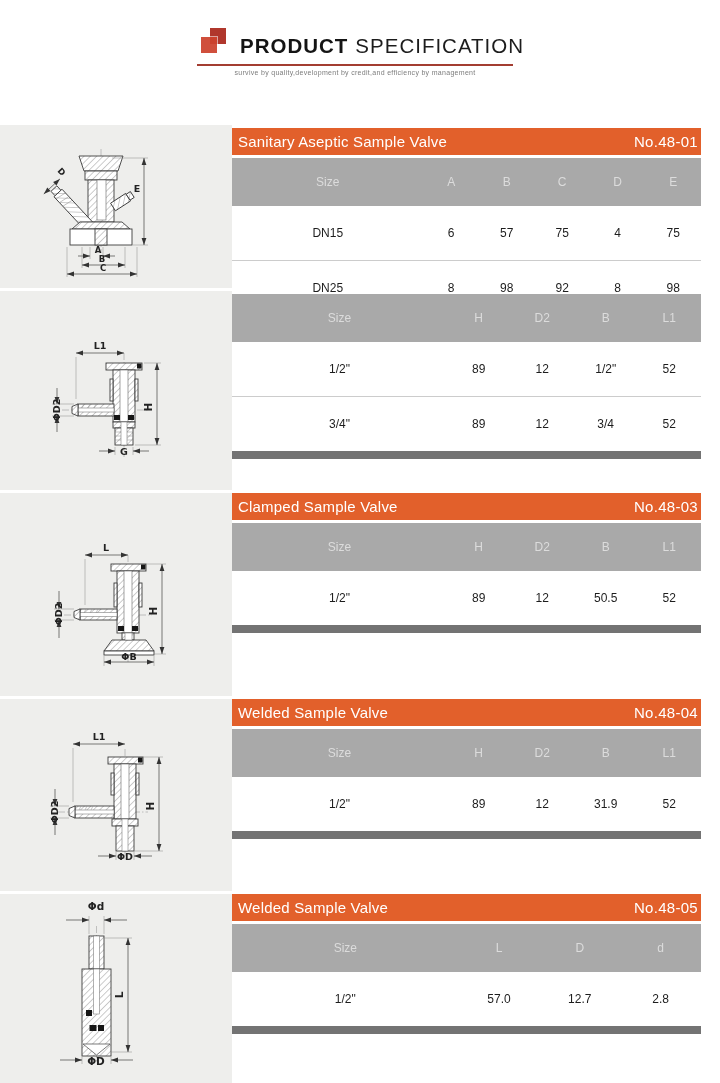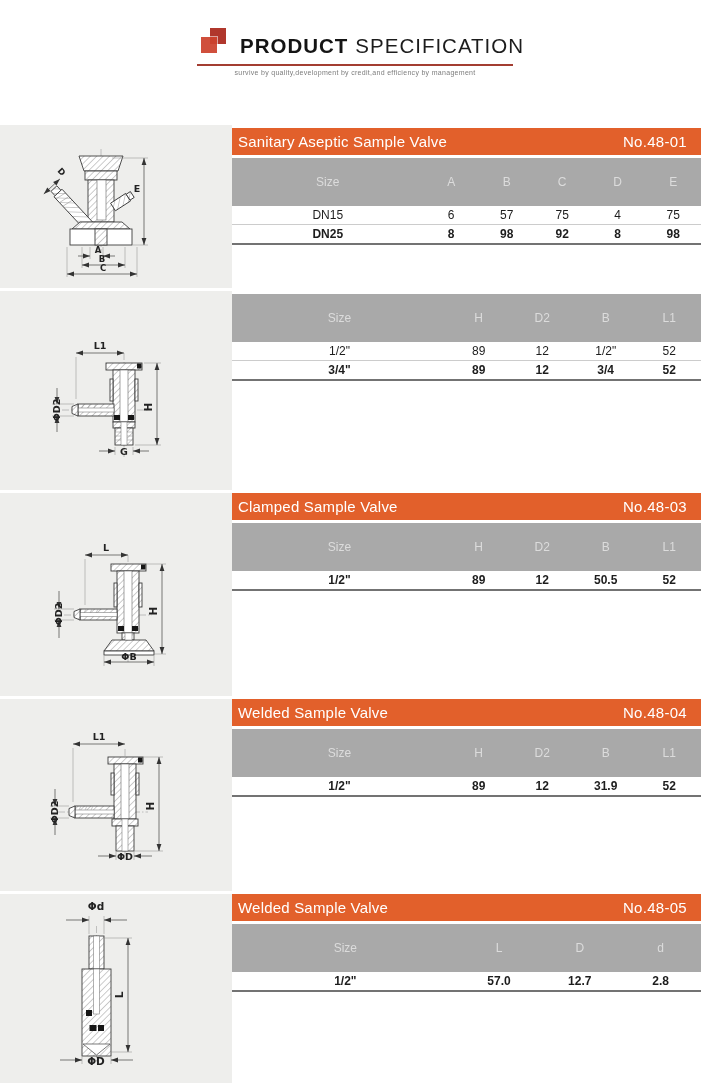--- a/index.html
+++ b/index.html
@@ -19,28 +19,28 @@
   .hdr-line { height:2px; background:#a33d31; margin-top:5px; }
   .hdr-tagline { font-size:7px; color:#7d7d7d; text-align:center; margin-top:3px; letter-spacing:.3px; }
 
   
   .sections { display:flex; flex-direction:column; gap:3px; }
   .section { display:flex; }
   .s1{height:163px}.s2{height:199px}.s3{height:203px}.s4{height:192px}.s5{height:189px}
   .panel { width:232px; flex:none; background:#eeeeec; }
   .content { flex:1; min-width:0; }
   .s1 .bar { margin-top:3px; }
-  .bar { height:27px; background:#e2602b; color:#fff; display:flex; align-items:center; justify-content:space-between; padding:0 14px 0 6px; font-size:15px; }
+  .bar { height:27px; background:#e2602b; color:#fff; display:flex; align-items:center; justify-content:space-between; padding:0 3px 0 6px; font-size:15px; }
   .bar-title { letter-spacing:.2px; }
   .bar-no { letter-spacing:.3px; }
 
   table.spec { width:100%; border-collapse:collapse; margin-top:3px; table-layout:fixed; }
   table.spec th { background:#a9a9a9; color:#dcdcdc; font-weight:normal; font-size:12px; height:16px; padding:16px; text-align:center; }
-  table.spec td { text-align:center; font-size:12px; color:#1d1d1d; height:18px; padding:0; border-bottom:1px solid #cccccc; }
-  table.spec tbody tr:last-child td { border-bottom:2px solid #737373;font-weight:bold; }
+  table.spec td { text-align:center; font-size:12px; color:#1d1d1d; height:18px; padding:18px; border-bottom:1px solid #cccccc; }
+  table.spec tbody tr:last-child td { border-bottom:8px solid #737373; }
   .cols-6 th:first-child { width:34%; }
   .cols-5 th:first-child { width:39%; }
   .cols-4 th:first-child { width:41.5%; }
 
   
   svg .sh  { stroke:#3d3d3d; stroke-width:0.9; }
   svg .dim { stroke:#444; stroke-width:0.7; fill:none; }
   svg .ext { stroke:#8a8a8a; stroke-width:0.5; fill:none; }
   svg .cl  { stroke:#999; stroke-width:0.55; stroke-dasharray:7 2 1.5 2; }
   svg text { font-family:"DejaVu Sans",sans-serif; font-weight:bold; fill:#222; }

